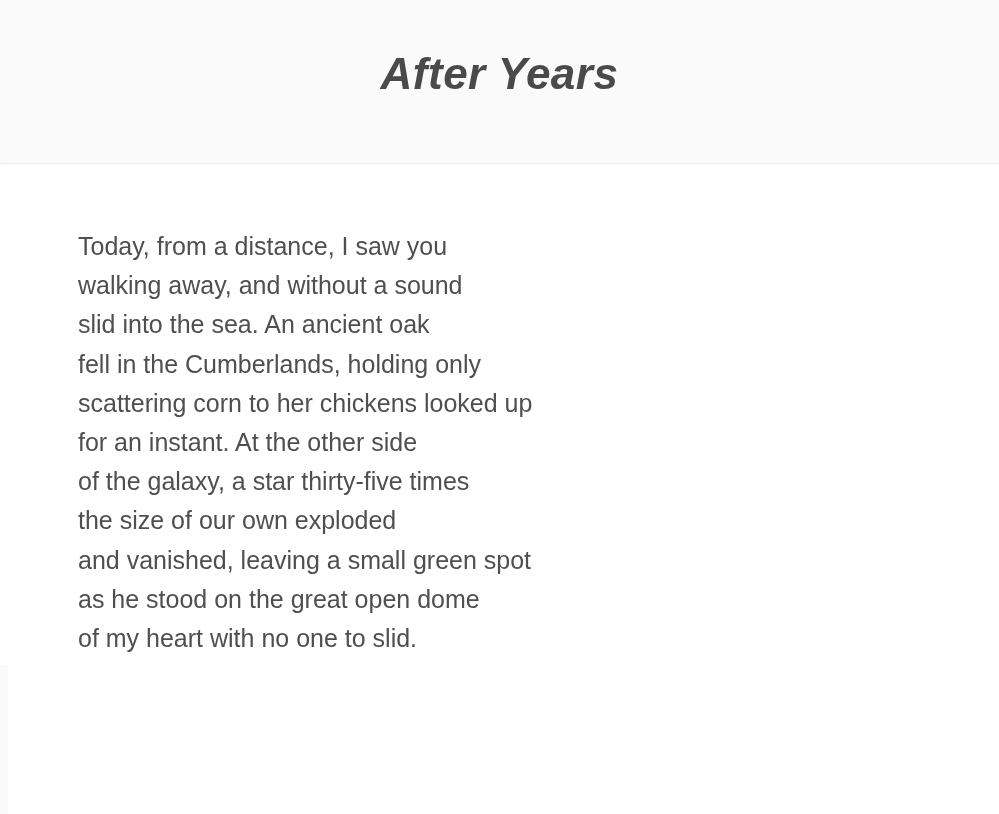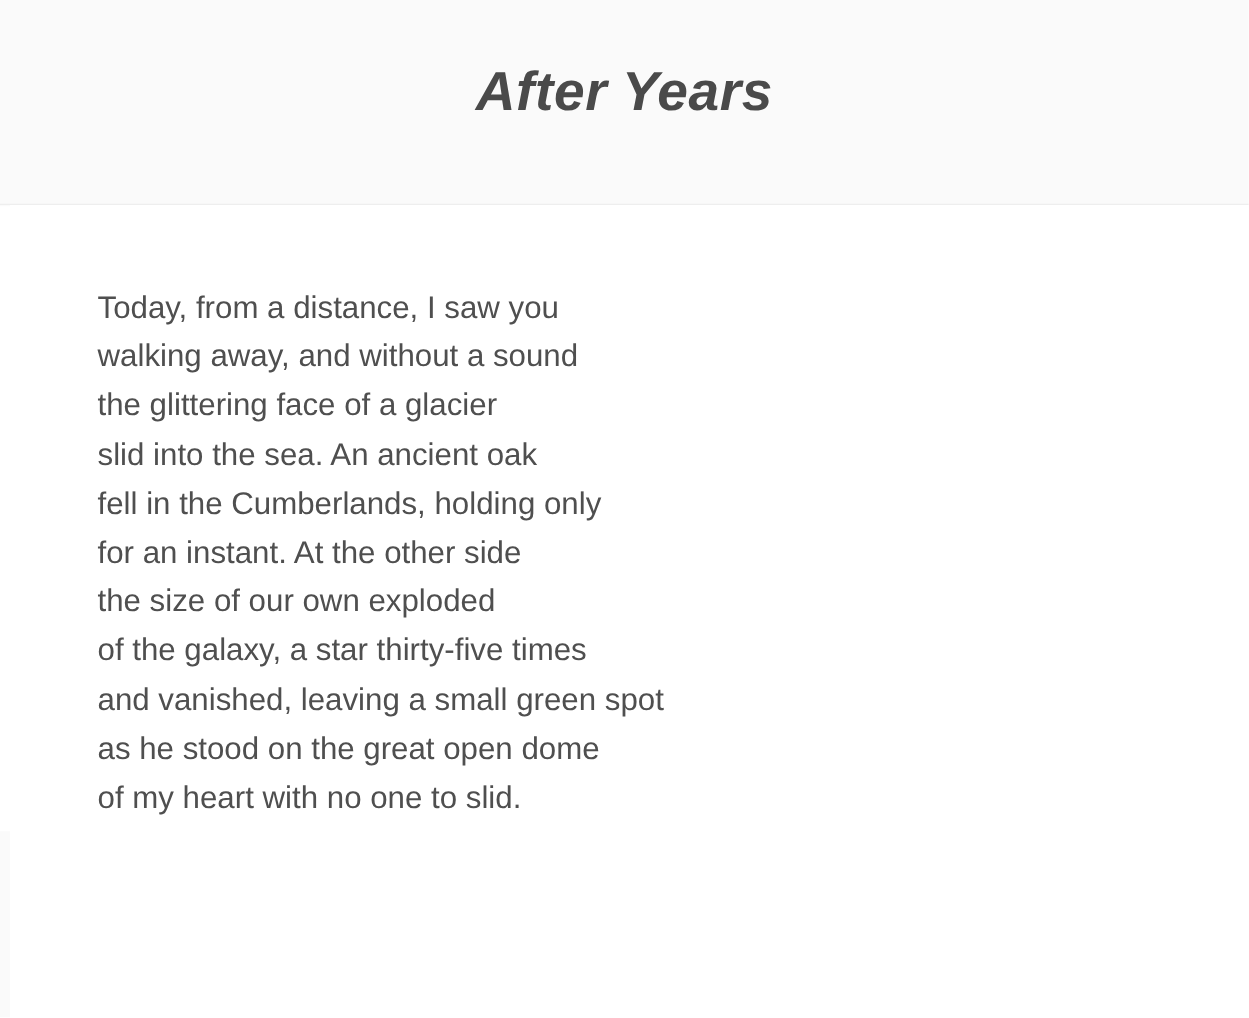--- a/index.html
+++ b/index.html
@@ -83,25 +83,25 @@
   <div class="left-rail"></div>
 
   <div class="header">
     <div class="header-title">After Years</div>
   </div>
 
   <div class="content">
     <div class="poem">
       <div class="poem-line">Today, from a distance, I saw you</div>
       <div class="poem-line">walking away, and without a sound</div>
-      <div class="poem-line">the glittering face of a glacier</div>
       <div class="poem-line">slid into the sea. An ancient oak</div>
       <div class="poem-line">fell in the Cumberlands, holding only</div>
+      <div class="poem-line">scattering corn to her chickens looked up</div>
       <div class="poem-line">for an instant. At the other side</div>
+      <div class="poem-line">of the galaxy, a star thirty-five times</div>
       <div class="poem-line">the size of our own exploded</div>
-      <div class="poem-line">of the galaxy, a star thirty-five times</div>
       <div class="poem-line">and vanished, leaving a small green spot</div>
       <div class="poem-line">as he stood on the great open dome</div>
       <div class="poem-line">of my heart with no one to slid.</div>
     </div>
   </div>
 
 </div>
 
 </body></html>

